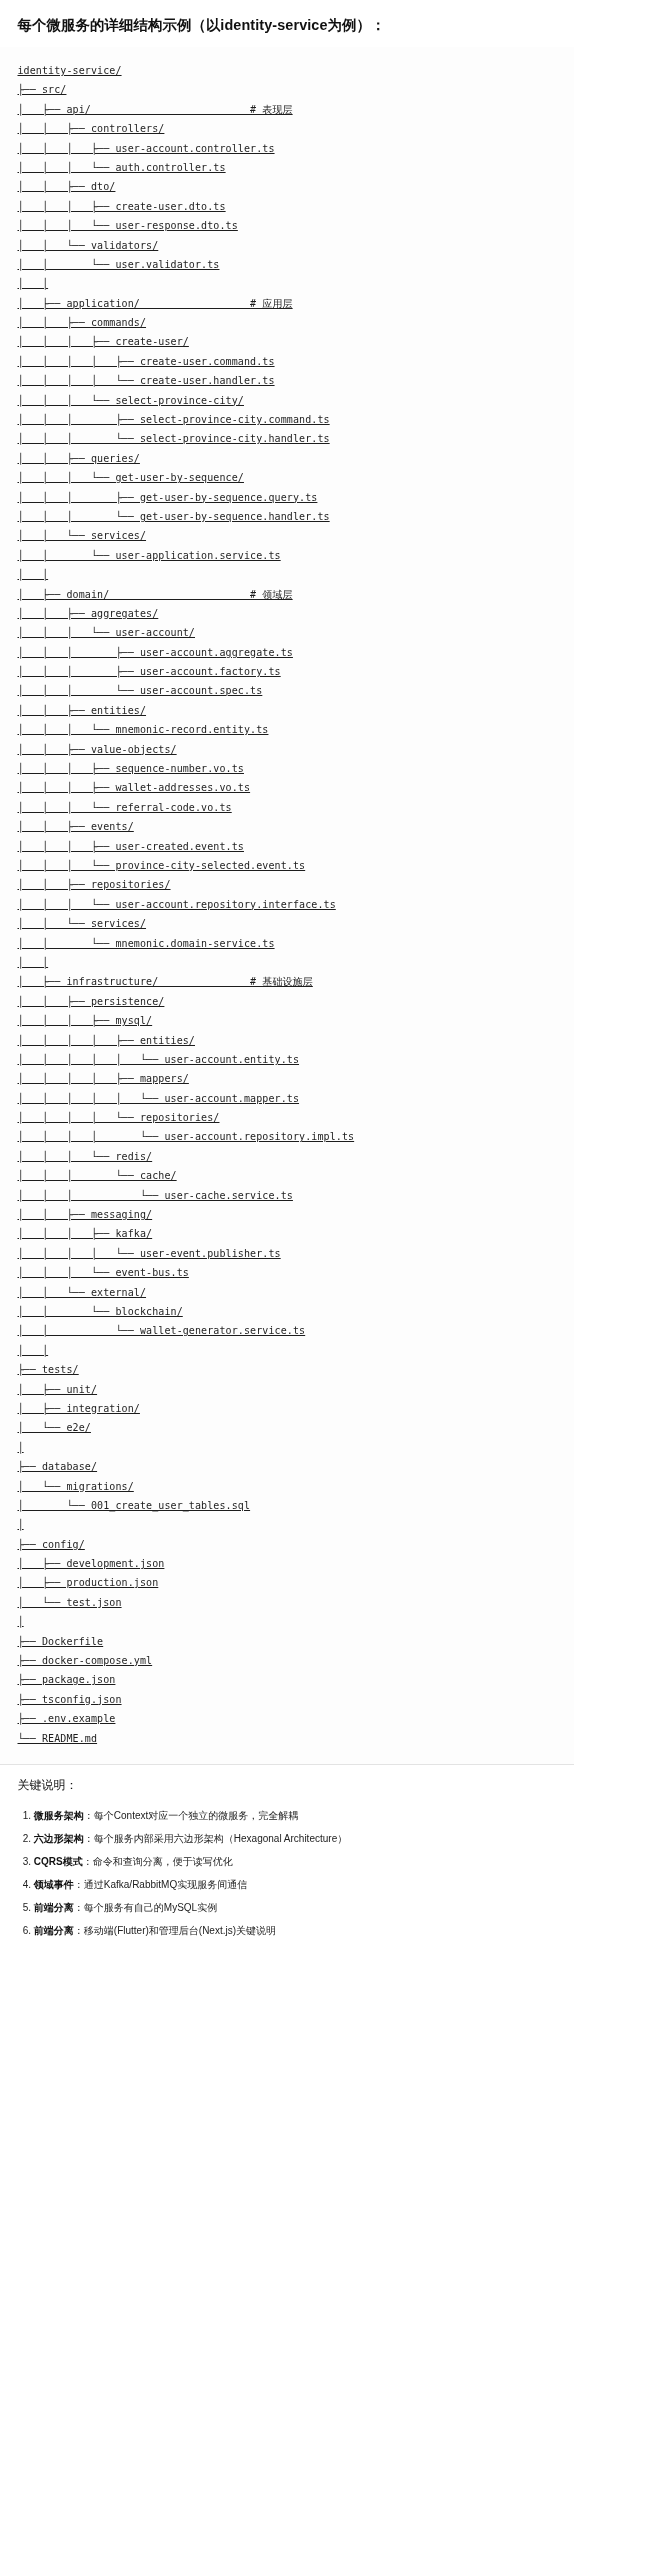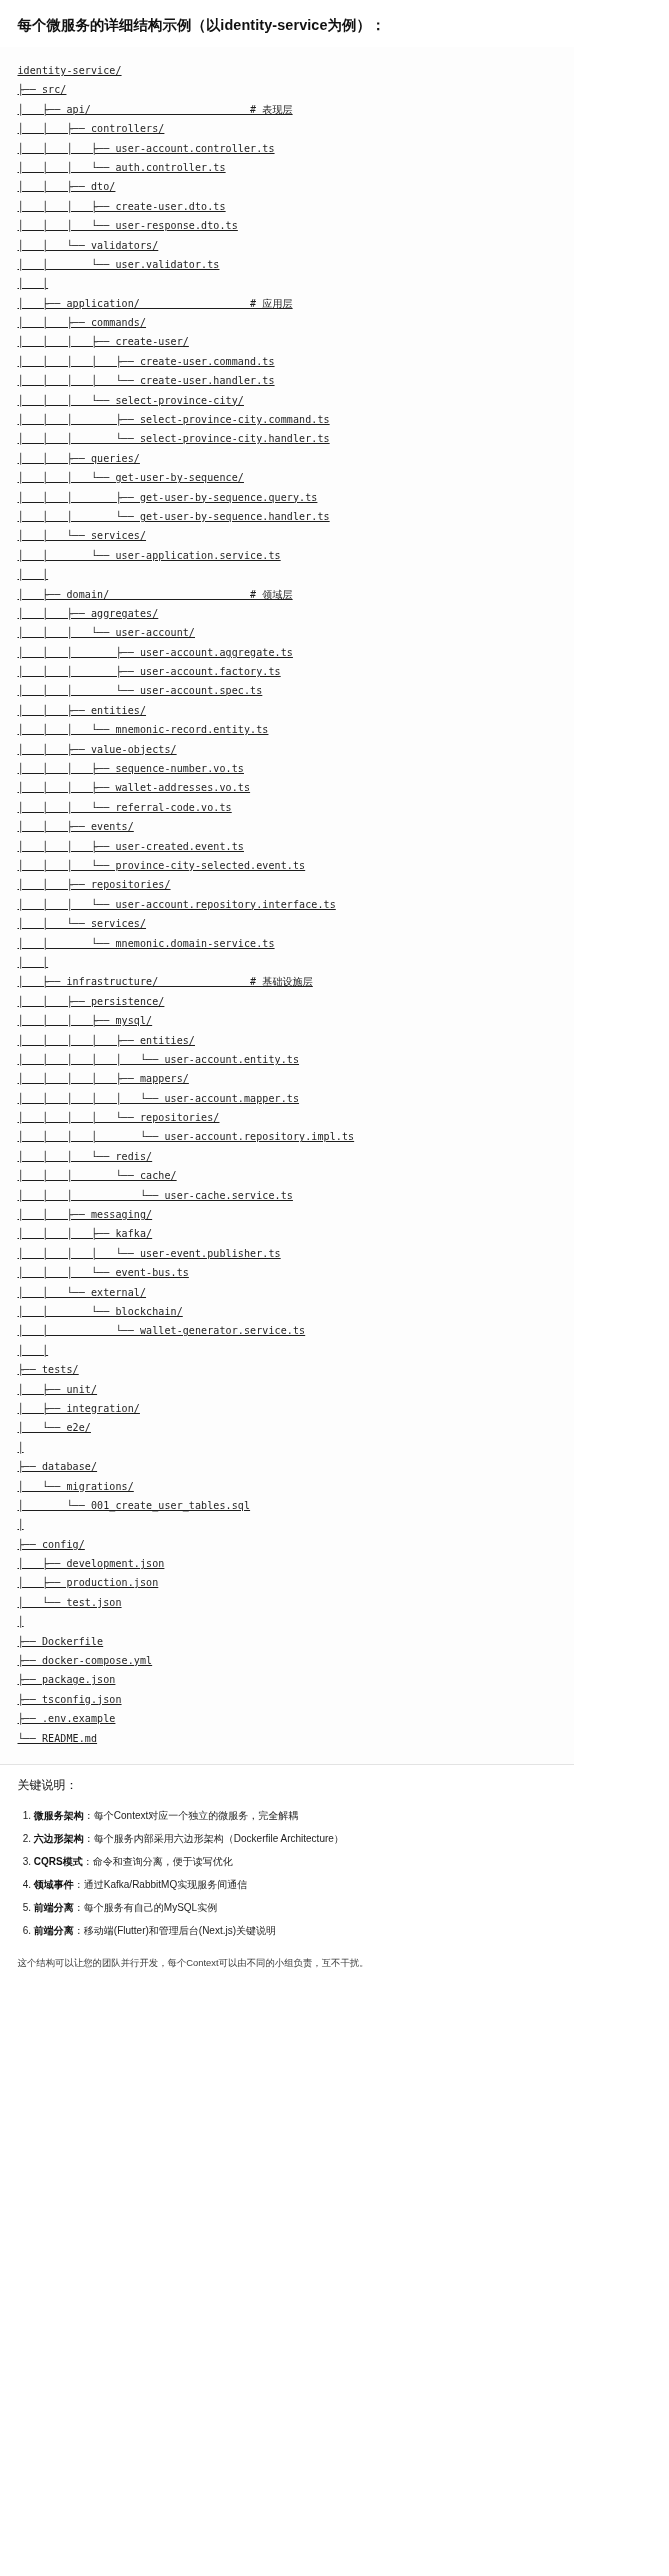--- a/index.html
+++ b/index.html
@@ -171,24 +171,23 @@
 ├── .env.example
 └── README.md</pre>
   </div>
 
   <div class="divider"></div>
 
   <div class="notes">
     <div class="notes-title">关键说明：</div>
     <ol class="notes-list">
       <li><span class="k">微服务架构</span><span>：每个Context对应一个独立的微服务，完全解耦</span></li>
-      <li><span class="k">六边形架构</span><span>：每个服务内部采用六边形架构（Dockerfile Architecture）</span></li>
+      <li><span class="k">六边形架构</span><span>：每个服务内部采用六边形架构（Hexagonal Architecture）</span></li>
       <li><span class="k">CQRS模式</span><span>：命令和查询分离，便于读写优化</span></li>
       <li><span class="k">领域事件</span><span>：通过Kafka/RabbitMQ实现服务间通信</span></li>
       <li><span class="k">前端分离</span><span>：每个服务有自己的MySQL实例</span></li>
       <li><span class="k">前端分离</span><span>：移动端(Flutter)和管理后台(Next.js)关键说明</span></li>
     </ol>
   </div>
 
-  <div class="footer">这个结构可以让您的团队并行开发，每个Context可以由不同的小组负责，互不干扰。</div>
 
 </div>
 
 
 </body></html>

